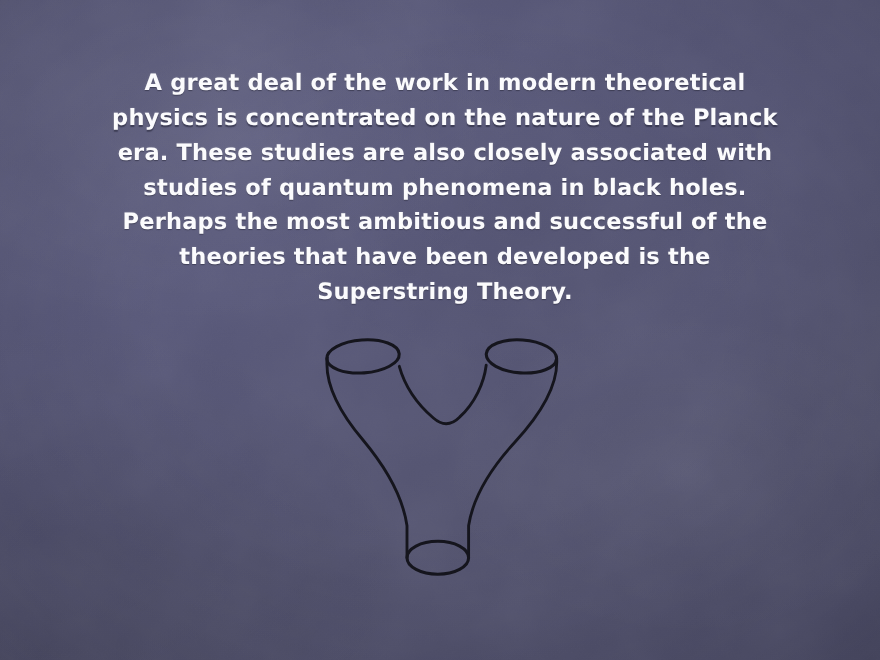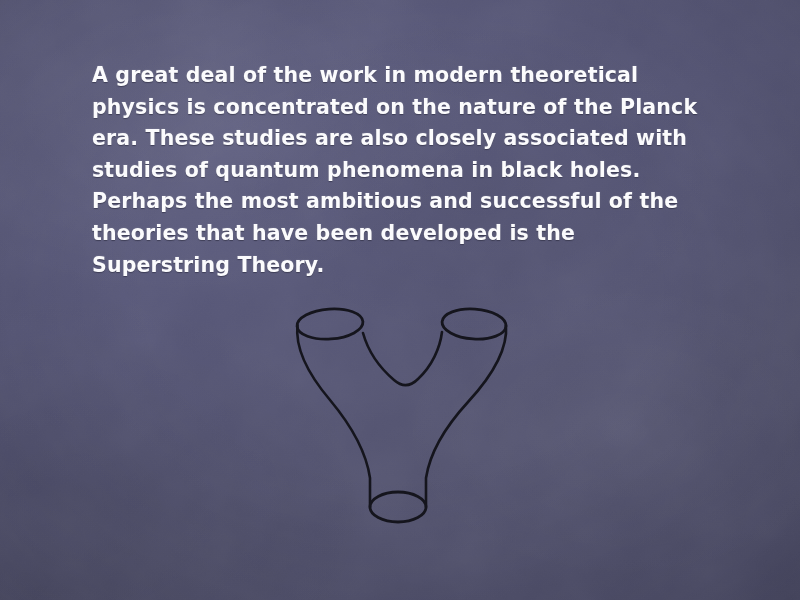--- a/index.html
+++ b/index.html
@@ -44,20 +44,21 @@
     color: #fbfbfd;
     font-family: "DejaVu Sans", sans-serif;
     font-size: 20.5px;
     font-weight: 700;
     line-height: 31.6px;
     letter-spacing: 0.15px;
     text-shadow:
       0 1px 1px rgba(30,30,50,0.55),
       0 0 2px rgba(255,255,255,0.20);
     white-space: pre-line;
+    text-align: center;
   }
   #diagram {
     position: absolute;
     left: 282px;
     top: 296px;
     width: 240px;
     height: 240px;
   }
   #diagram svg { display: block; overflow: visible; }
   .ws-stroke {

